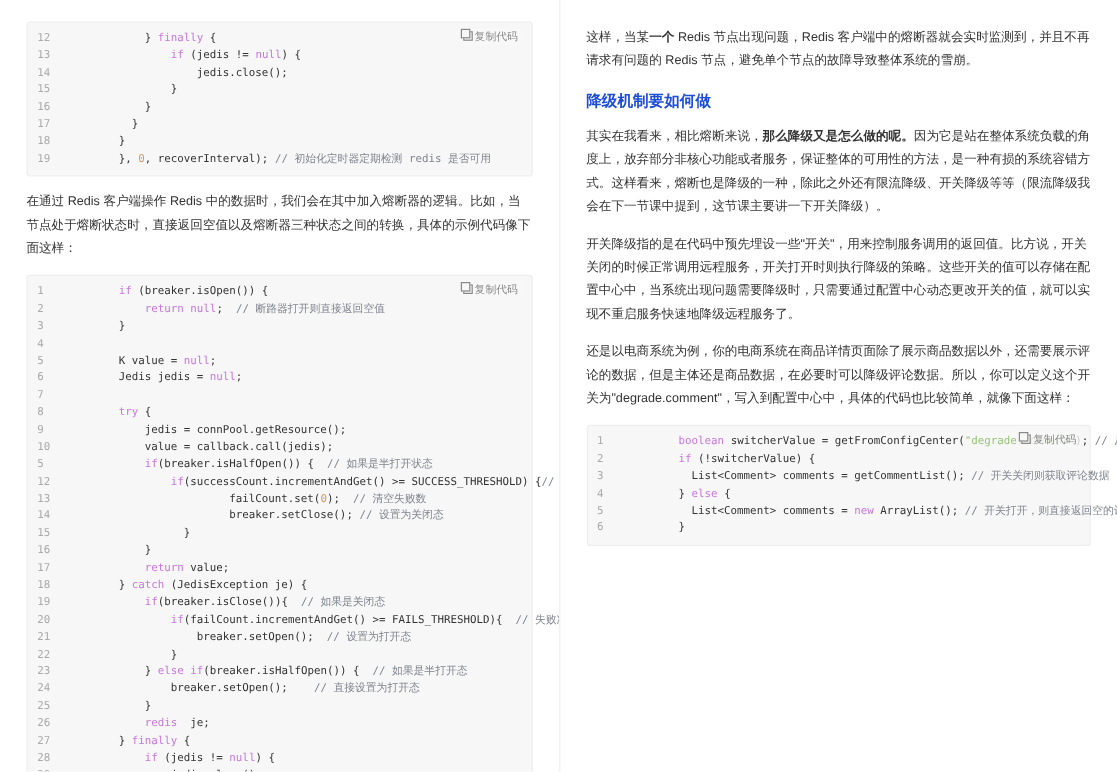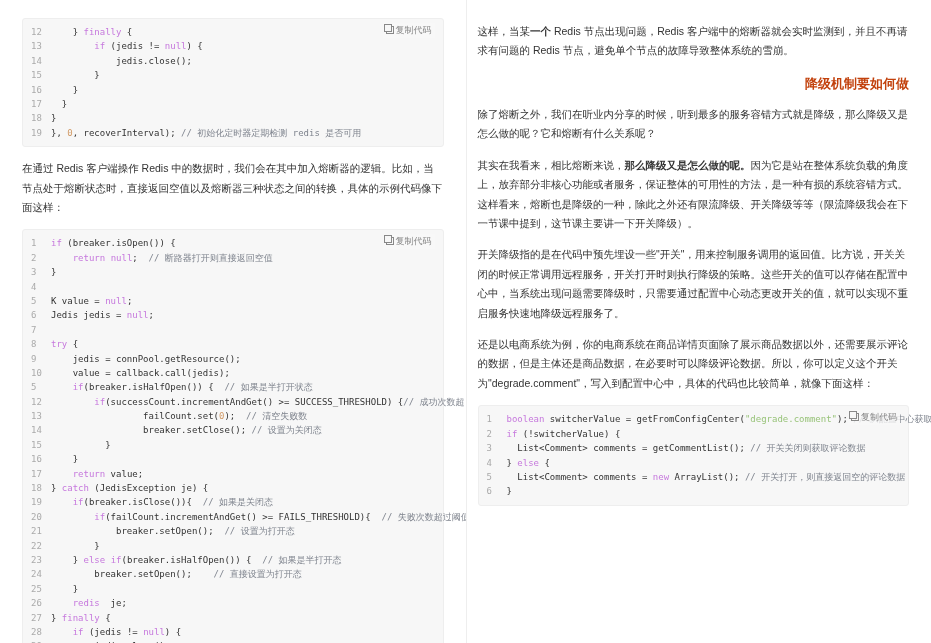--- a/index.html
+++ b/index.html
@@ -12,21 +12,20 @@
       overflow: hidden;
     }
     .col {
       width: 50%;
       padding: 10px 22px;
       overflow: hidden;
       position: relative;
     }
     .col-right {
       border-left: 1px solid #eee;
-      padding-left: 11px;
     }
     .code-block {
       background: #f7f7f7;
       border: 1px solid #eee;
       border-radius: 3px;
       padding: 6px 8px;
       margin: 8px 0;
       position: relative;
     }
     .copy-btn {
@@ -66,37 +65,36 @@
       white-space: pre;
     }
     .lineno {
       color: #aaa;
       width: 20px;
       flex-shrink: 0;
       text-align: left;
       padding-right: 8px;
       user-select: none;
     }
-    .code-content { color: #333; flex: 1; }
+    .code-content { color: #333; flex: 1; margin-left: 48px; }
     .kw { color: #c678dd; }
     .num { color: #d19a66; }
     .str { color: #98c379; }
     .cmt { color: #7f848e; }
     .prose {
       font-size: 10.5px;
       line-height: 1.85;
       color: #333;
       margin: 12px 0;
     }
     .heading {
       font-size: 13px;
       font-weight: 700;
-      color: #c2410c;
+      color: #1d4ed8;
       margin: 14px 0 10px 0;
-      text-align: right;
     }
     .bold-inline { font-weight: 700; }
   </style>
 </head>
 <body>
 
 <div class="col">
 
   <div class="code-block">
     <div class="copy-btn">
@@ -154,21 +152,20 @@
   </div>
 
 </div>
 
 <div class="col col-right">
 
   <p class="prose" id="right-p1">这样，当某<span class="bold-inline">一个</span> Redis 节点出现问题，Redis 客户端中的熔断器就会实时监测到，并且不再请求有问题的 Redis 节点，避免单个节点的故障导致整体系统的雪崩。</p>
 
   <h2 class="heading">降级机制要如何做</h2>
 
-  <p class="prose" id="right-p2">除了熔断之外，我们在听业内分享的时候，听到最多的服务容错方式就是降级，那么降级又是怎么做的呢？它和熔断有什么关系呢？</p>
 
   <p class="prose" id="right-p3">其实在我看来，相比熔断来说，<span class="bold-inline">那么降级又是怎么做的呢。</span>因为它是站在整体系统负载的角度上，放弃部分非核心功能或者服务，保证整体的可用性的方法，是一种有损的系统容错方式。这样看来，熔断也是降级的一种，除此之外还有限流降级、开关降级等等（限流降级我会在下一节课中提到，这节课主要讲一下开关降级）。</p>
 
   <p class="prose" id="right-p4">开关降级指的是在代码中预先埋设一些"开关"，用来控制服务调用的返回值。比方说，开关关闭的时候正常调用远程服务，开关打开时则执行降级的策略。这些开关的值可以存储在配置中心中，当系统出现问题需要降级时，只需要通过配置中心动态更改开关的值，就可以实现不重启服务快速地降级远程服务了。</p>
 
   <p class="prose" id="right-p5">还是以电商系统为例，你的电商系统在商品详情页面除了展示商品数据以外，还需要展示评论的数据，但是主体还是商品数据，在必要时可以降级评论数据。所以，你可以定义这个开关为"degrade.comment"，写入到配置中心中，具体的代码也比较简单，就像下面这样：</p>
 
   <div class="code-block">
     <div class="copy-btn">
       <span class="copy-icon"></span><span>复制代码</span>

